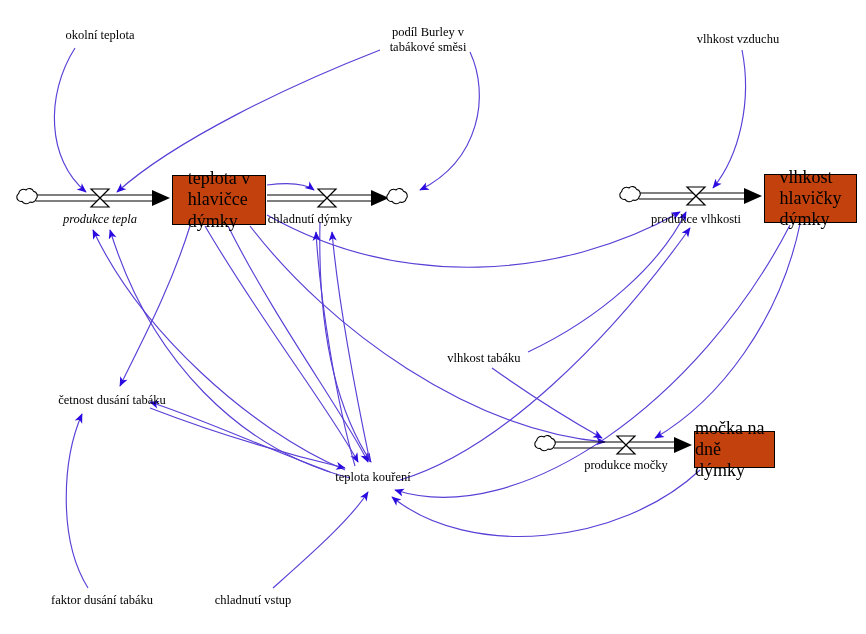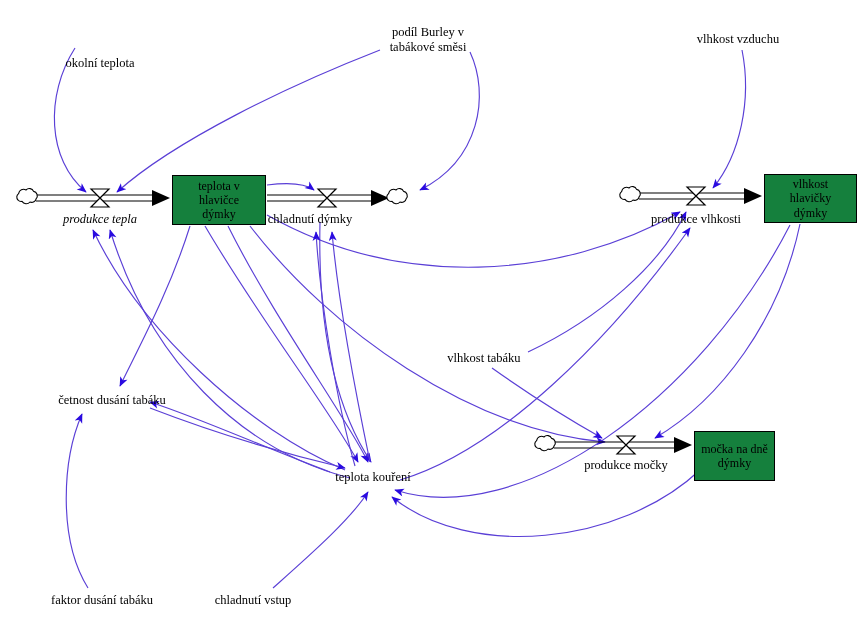--- a/index.html
+++ b/index.html
@@ -22,26 +22,25 @@
     position: absolute;
     left: 0;
     top: 0;
     width: 866px;
     height: 634px;
   }
   .stock {
     position: absolute;
     box-sizing: border-box;
     border: 1.4px solid #000000;
-    background: #15803d;
+    background: #c2410c;
     display: flex;
     align-items: center;
     justify-content: center;
-    text-align: center;
-    font-size: 12px;
+    font-size: 18px;
     line-height: 1.18;
     color: #000000;
     white-space: pre-line;
   }
   .aux {
     position: absolute;
     font-size: 12.5px;
     line-height: 1.18;
     color: #000000;
     text-align: center;
@@ -133,31 +132,31 @@
       </g>
   </svg>
 
   <div id="stock-layer">
       <div class="stock" style="left: 172px; top: 175px; width: 94px; height: 50px;">teplota v
 hlavičce
 dýmky</div>
       <div class="stock" style="left: 764px; top: 174px; width: 93px; height: 49px;">vlhkost
 hlavičky
 dýmky</div>
-      <div class="stock" style="left: 694px; top: 431px; width: 81px; height: 50px;">močka na dně
+      <div class="stock" style="left: 694px; top: 431px; width: 81px; height: 37px;">močka na dně
 dýmky</div>
     </div>
   <div id="flowlabel-layer">
       <div class="flow-label" style="left: 100px; top: 212px; font-style: italic;">produkce tepla</div>
       <div class="flow-label" style="left: 310px; top: 212px;">chladnutí dýmky</div>
       <div class="flow-label" style="left: 696px; top: 212px;">produkce vlhkosti</div>
       <div class="flow-label" style="left: 626px; top: 458px;">produkce močky</div>
     </div>
   <div id="aux-layer">
-      <div class="aux" style="left: 100px; top: 35px; margin-top: 28px;">okolní teplota</div>
+      <div class="aux" style="left: 100px; top: 35px;">okolní teplota</div>
       <div class="aux" style="left: 428px; top: 40px;">podíl Burley v
 tabákové směsi</div>
       <div class="aux" style="left: 738px; top: 39px;">vlhkost vzduchu</div>
       <div class="aux" style="left: 484px; top: 358px;">vlhkost tabáku</div>
       <div class="aux" style="left: 112px; top: 400px;">četnost dusání tabáku</div>
       <div class="aux" style="left: 373px; top: 477px;">teplota kouření</div>
       <div class="aux" style="left: 102px; top: 600px;">faktor dusání tabáku</div>
       <div class="aux" style="left: 253px; top: 600px;">chladnutí vstup</div>
     </div>
 

